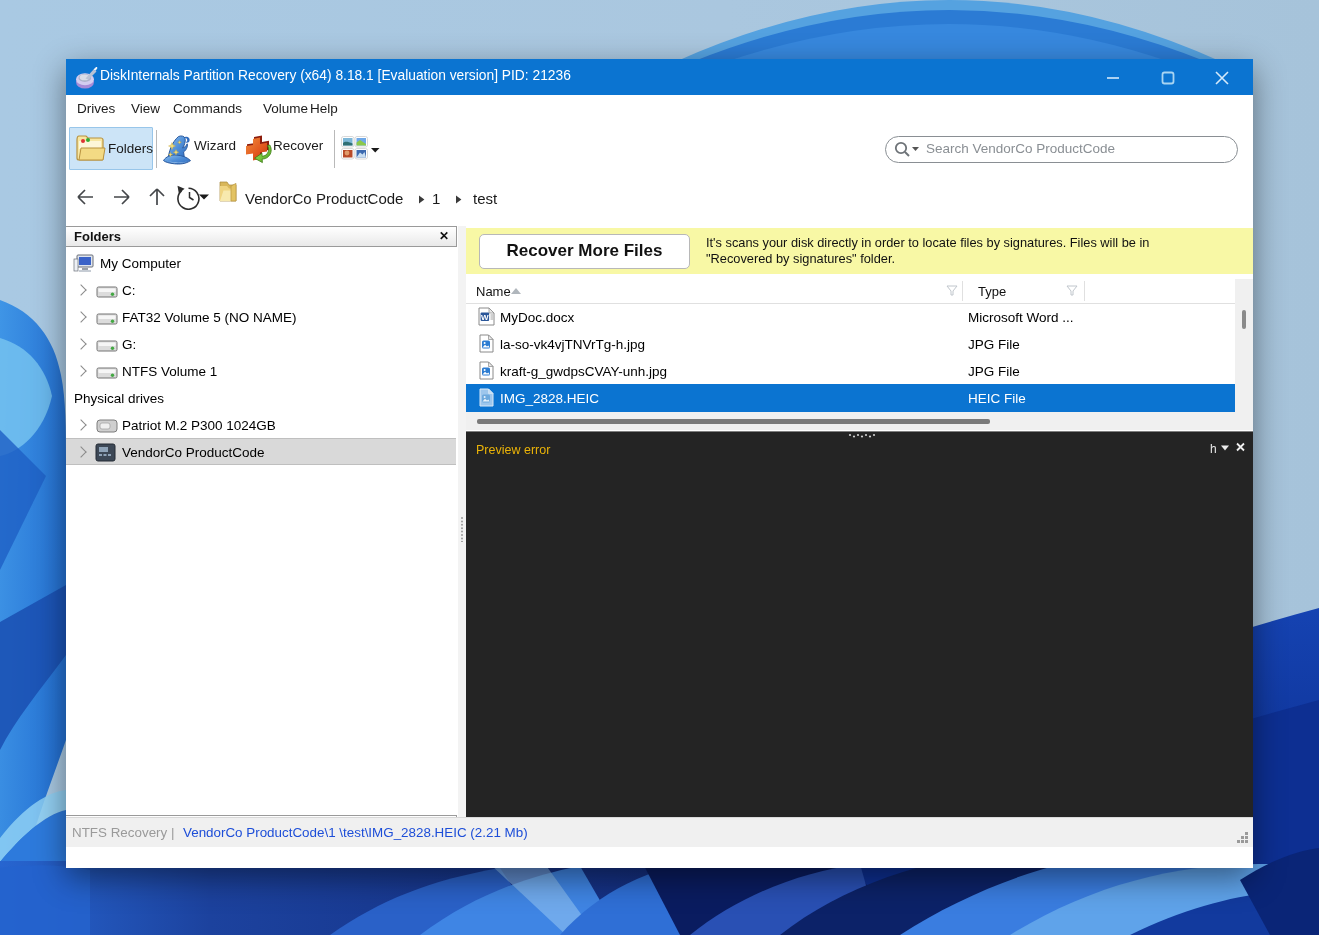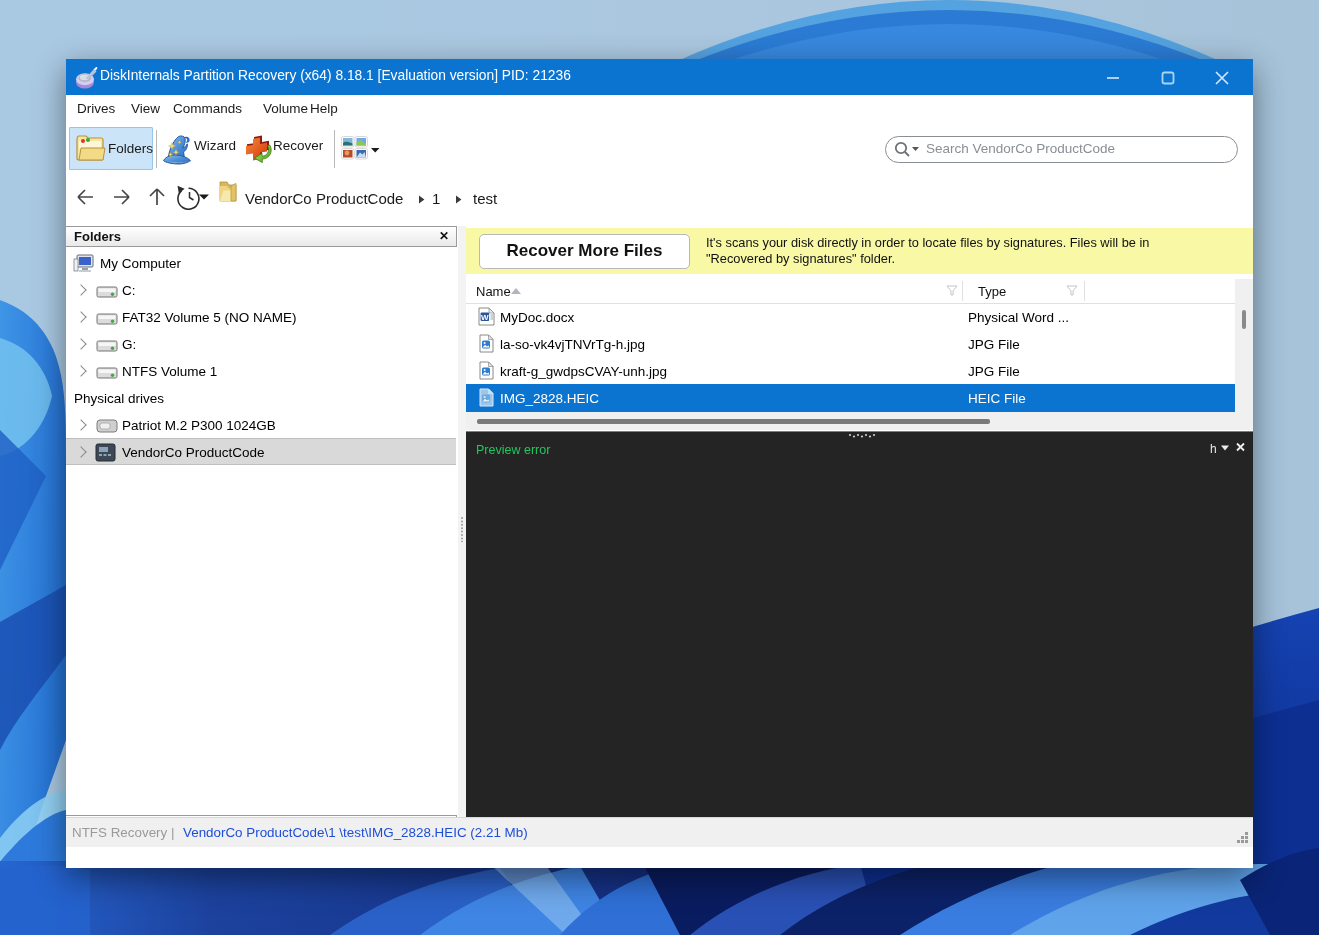--- a/index.html
+++ b/index.html
@@ -62,21 +62,21 @@
   .listrow .tp{position:absolute;left:502px;top:7px;}
   #selrow{background:#0b74d1;color:#fff;}
   
   #vscroll{position:absolute;left:769px;top:53px;width:18px;height:133px;background:#f0f0f0;}
   #vthumb{position:absolute;left:7px;top:31px;width:4px;height:19px;background:#8a8a8a;border-radius:2px;}
   #hscroll{position:absolute;left:0;top:186px;width:787px;height:18px;background:#f0f0f0;}
   #hthumb{position:absolute;left:11px;top:7px;width:513px;height:4.5px;background:#7a7a7a;border-radius:2px;}
   
   #preview{position:absolute;left:0;top:205px;width:787px;height:408px;background:#242424;
     border-top:1px solid #7e7e7e;}
-  #pv-label{position:absolute;left:10px;top:11px;font-size:12.5px;color:#22c55e;}
+  #pv-label{position:absolute;left:10px;top:11px;font-size:12.5px;color:#eab308;}
   
   #vsplit{position:absolute;left:392px;top:167px;width:8px;height:613px;background:#f3f3f3;}
   
   #statusbar{position:absolute;left:0;top:758px;width:100%;height:29px;background:#f0f0f0;
     border-top:1px solid #d8d8d8;}
   #statusbar .gray{position:absolute;left:6px;top:7px;font-size:13.4px;color:#9a9a9a;}
   #statusbar .path{position:absolute;left:117px;top:7px;font-size:13.4px;color:#1d4ed8;}
 </style>
 </head>
 <body>
@@ -391,21 +391,21 @@
       </div>
       <div class="listrow" style="top:77px">
         <svg class="abs" style="left:12px;top:4px" width="17" height="19" viewBox="0 0 17 19">
           <path d="M1,1 L11,1 L16,6 L16,18 L1,18 Z" fill="#fff" stroke="#8a8a8a"></path>
           <path d="M11,1 L11,6 L16,6 Z" fill="#e8e8e8" stroke="#8a8a8a" stroke-width=".7"></path>
           <rect x="2.6" y="5.5" width="8.5" height="8.5" rx="1" fill="#2a5699"></rect>
           <text x="6.8" y="12.6" font-size="8" font-weight="bold" fill="#fff" text-anchor="middle" font-family="Liberation Sans">W</text>
           <path d="M12.5,8 L15,8 M12.5,10 L15,10 M12.5,12 L15,12" stroke="#8a8a8a" stroke-width=".8"></path>
         </svg>
         <span class="nm">MyDoc.docx</span>
-          <span class="tp">Physical Word ...</span>
+          <span class="tp">Microsoft Word ...</span>
       </div>
       <div class="listrow" style="top:104px">
         <svg class="abs" style="left:13px;top:4px" width="15" height="19" viewBox="0 0 15 19">
           <path d="M1,1 L9.5,1 L14,5.5 L14,18 L1,18 Z" fill="#fff" stroke="#8a8a8a"></path>
           <path d="M9.5,1 L9.5,5.5 L14,5.5 Z" fill="#e8e8e8" stroke="#8a8a8a" stroke-width=".7"></path>
           <rect x="3" y="6.5" width="8" height="8" rx="1.5" fill="#2d7dd2"></rect>
           <circle cx="5.6" cy="9" r="1" fill="#fff"></circle>
           <path d="M3.5,13.5 L6,10.8 L8,12.6 L9.4,11.4 L10.6,13.5 Z" fill="#fff"></path>
         </svg>
         <span class="nm">la-so-vk4vjTNVrTg-h.jpg</span>

